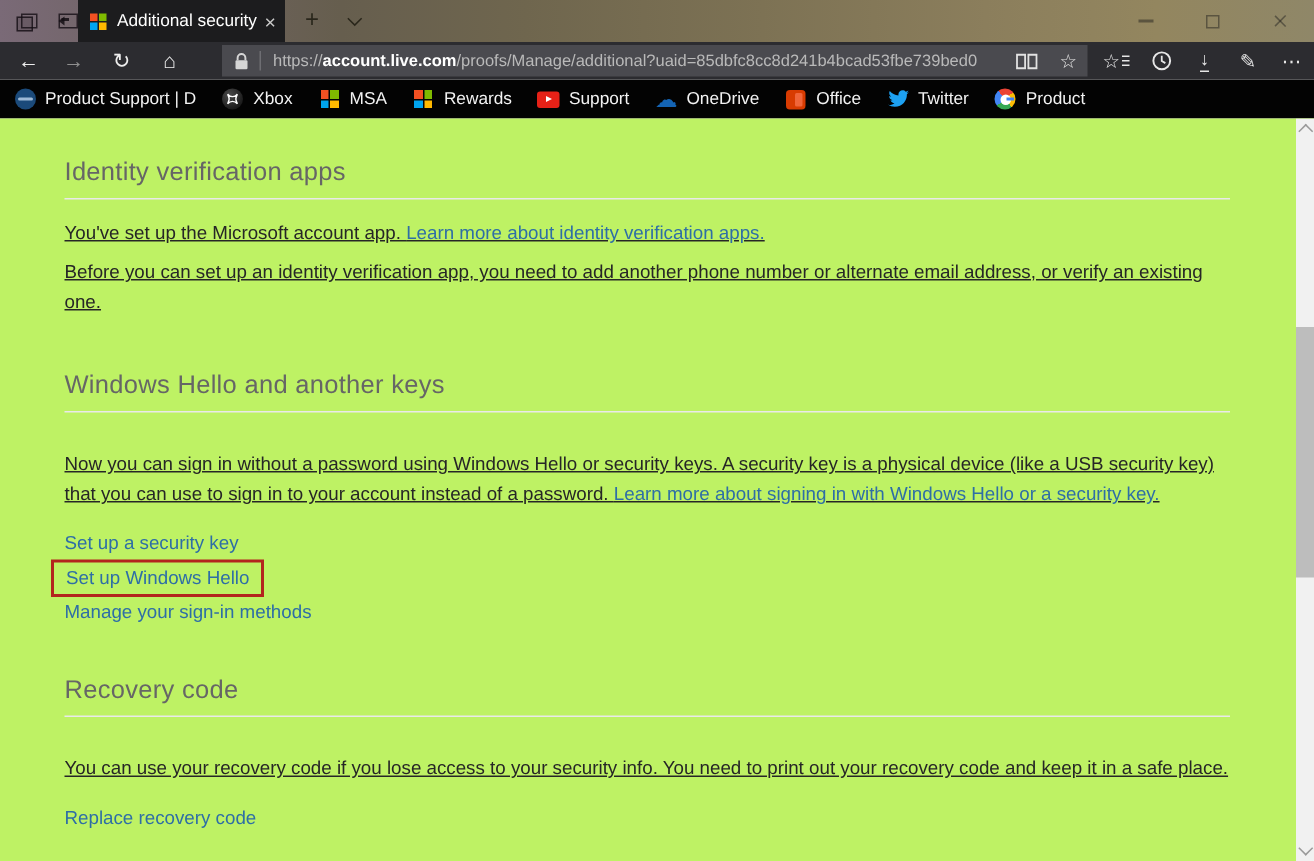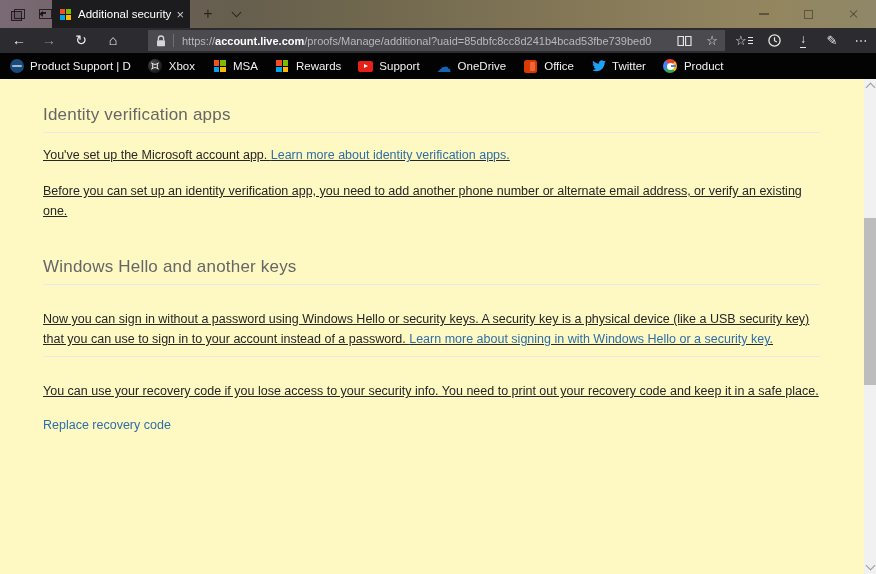--- a/index.html
+++ b/index.html
@@ -66,28 +66,28 @@
   .fic-vid::after { content:""; position:absolute; left:5.5px; top:3px; border:2.6px solid transparent; border-left:4.5px solid #fff; }
   .fic-cloud { color:#1464b4; font-size:15px; line-height:1; }
   .fic-office { width:13px; height:13px; background:#d83b01; border-radius:2.5px; position:relative; }
   .fic-office::after { content:""; position:absolute; right:2px; top:2px; bottom:2px; width:5px; background:#f0653a; border-radius:1px; }
   .fic-google { width:14px; height:14px; border-radius:50%;
     background:conic-gradient(from -40deg, #ea4335 0 25%, #fbbc05 25% 50%, #34a853 50% 75%, #4285f4 75% 100%); position:relative; }
   .fic-google::before { content:""; position:absolute; left:3.5px; top:3.5px; width:7px; height:7px; border-radius:50%; background:#fff; }
   .fic-google::after { content:""; position:absolute; right:1px; top:6px; width:5px; height:2.4px; background:#4285f4; }
 
   
-  .content { position:relative; height:495px; background:#fef9c3; padding:0 56px 12px 43px; overflow:hidden; }
+  .content { position:relative; height:495px; background:#bef264; padding:0 56px 12px 43px; overflow:hidden; }
   h2.sec { font-size:17px; font-weight:300; color:#666666; letter-spacing:.2px; }
   .rule { border-bottom:1px solid #e9e9e9; margin-top:7px; }
   .content p, .content a { font-size:12.5px; }
   .content p { color:#262626; line-height:20px;text-decoration:underline; }
   .content a { color:#2e6ea6; text-decoration:none; cursor:pointer; }
   .mt26{margin-top:26px}.mt36{margin-top:36px}
-  .p-first{margin-top:12px}.p-next{margin-top:16px}.p-body{margin-top:24px}
+  .p-first{margin-top:12px}.p-next{margin-top:6px}.p-body{margin-top:24px}
   .links{margin-top:16px}
   .link-row { position:relative; height:13px; margin-bottom:10px; line-height:13px; }
   .red-annotation { position:absolute; left:-9px; top:-5px; border:2px solid #b3251e; padding:3px 8px 4px 8px; white-space:nowrap; }
 
   
   .scrollbar { position:absolute; right:0; top:0; width:12px; height:495px; background:#f1f1f1; }
   .sb-up,.sb-down { position:absolute; left:2.5px; width:7px; height:7px; cursor:pointer; }
   .sb-up { top:5px; border-left:1.5px solid #9a9a9a; border-top:1.5px solid #9a9a9a; transform:rotate(45deg); }
   .sb-down { bottom:5px; border-right:1.5px solid #9a9a9a; border-bottom:1.5px solid #9a9a9a; transform:rotate(45deg); }
   .sb-thumb { position:absolute; left:0; top:139px; width:12px; height:167px; background:#bdbdbd; cursor:grab; }
@@ -254,23 +254,31 @@
       <h2 class="sec mt26">Identity verification apps</h2>
       <div class="rule"></div>
       <p class="p-first"><span>You've set up the Microsoft account app. </span><a>Learn more about identity verification apps.</a></p>
       <p class="p-next">Before you can set up an identity verification app, you need to add another phone number or alternate email address, or verify an existing one.</p>
     </section>
 
     <section>
       <h2 class="sec mt36">Windows Hello and another keys</h2>
       <div class="rule"></div>
       <p class="p-body"><span>Now you can sign in without a password using Windows Hello or security keys. A security key is a physical device (like a USB security key) that you can use to sign in to your account instead of a password. </span><a>Learn more about signing in with Windows Hello or a security key.</a></p>
+      <div class="links">
+        <div class="link-row"><a>Set up a security key</a></div>
+        <div class="link-row">
+          <span class="red-annotation"><a>Set up Windows Hello</a></span>
+        </div>
+        <div class="link-row"><a>Manage your sign-in methods</a></div>
+      </div>
     </section>
 
     <section>
+      <h2 class="sec mt36">Recovery code</h2>
       <div class="rule"></div>
       <p class="p-body">You can use your recovery code if you lose access to your security info. You need to print out your recovery code and keep it in a safe place.</p>
       <div class="links">
         <div class="link-row"><a>Replace recovery code</a></div>
       </div>
     </section>
 
     <div class="scrollbar">
       <span class="sb-up"></span>
       <span class="sb-thumb"></span>

